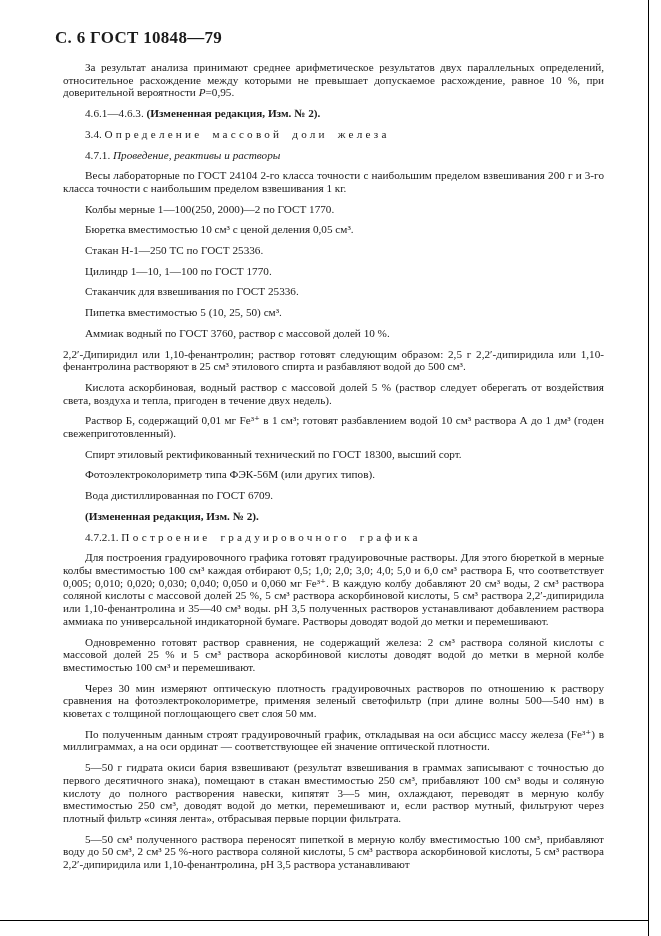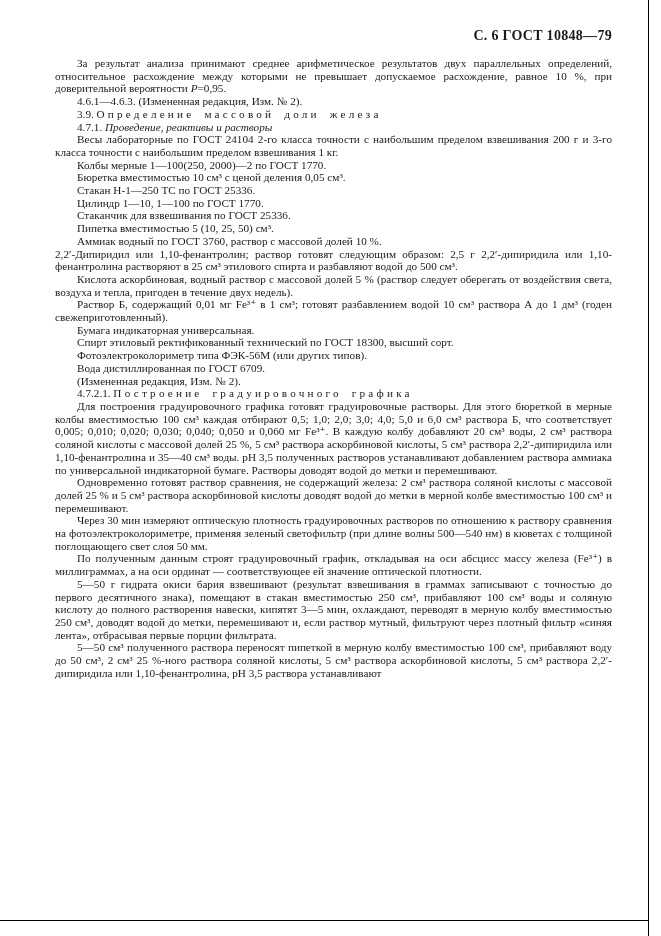--- a/index.html
+++ b/index.html
@@ -17,37 +17,36 @@
     color: #1b1b1b;
   }
   .content {
     position: absolute;
     left: 55px;
     top: 28px;
     width: 557px;
   }
   .page-header {
     font-weight: bold;
-    font-size: 14px;
+    font-size: 17px;
     margin: 0 0 13px 0;
     letter-spacing: 0.3px;
-    text-align: right;
   }
   .para {
-    margin: 0;
+    margin: 8px;
     font-size: 11.2px;
     line-height: 12.7px;
     text-align: justify;
     text-indent: 22px;
   }
   .para.no-indent {
     text-indent: 0;
   }
   .run-normal { }
-  .run-bold { font-weight: normal; }
+  .run-bold { font-weight: bold; }
   .run-italic { font-style: italic; }
   .run-spaced { letter-spacing: 3.2px; word-spacing: 4px; font-family: Liberation Serif, serif; }
   .border-right {
     position: absolute;
     top: 0;
     bottom: 0;
     left: 648px;
     width: 1px;
     background: #000;
   }
@@ -64,34 +63,33 @@
 <body>
 
 <div class="page">
   <div class="border-right"></div>
   <div class="border-bottom"></div>
   <div class="content">
     <p class="page-header">С. 6 ГОСТ 10848—79</p>
     <div>
         <p class="para"><span class="run-normal">За результат анализа принимают среднее арифметическое результатов двух параллельных определений, относительное расхождение между которыми не превышает допускаемое расхождение, равное 10 %, при доверительной вероятности </span><span class="run-italic">Р</span><span class="run-normal">=0,95.</span></p>
         <p class="para"><span class="run-normal">4.6.1—4.6.3. </span><span class="run-bold">(Измененная редакция, Изм. № 2).</span></p>
-        <p class="para"><span class="run-normal">3.9. </span><span class="run-spaced">Определение массовой доли железа</span></p>
+        <p class="para"><span class="run-normal">3.4. </span><span class="run-spaced">Определение массовой доли железа</span></p>
         <p class="para"><span class="run-normal">4.7.1. </span><span class="run-italic">Проведение, реактивы и растворы</span></p>
         <p class="para"><span class="run-normal">Весы лабораторные по ГОСТ 24104 2-го класса точности с наибольшим пределом взвешивания 200 г и 3-го класса точности с наибольшим пределом взвешивания 1 кг.</span></p>
         <p class="para"><span class="run-normal">Колбы мерные 1—100(250, 2000)—2 по ГОСТ 1770.</span></p>
         <p class="para"><span class="run-normal">Бюретка вместимостью 10 см³ с ценой деления 0,05 см³.</span></p>
         <p class="para"><span class="run-normal">Стакан Н-1—250 ТС по ГОСТ 25336.</span></p>
         <p class="para"><span class="run-normal">Цилиндр 1—10, 1—100 по ГОСТ 1770.</span></p>
         <p class="para"><span class="run-normal">Стаканчик для взвешивания по ГОСТ 25336.</span></p>
         <p class="para"><span class="run-normal">Пипетка вместимостью 5 (10, 25, 50) см³.</span></p>
         <p class="para"><span class="run-normal">Аммиак водный по ГОСТ 3760, раствор с массовой долей 10 %.</span></p>
         <p class="para no-indent"><span class="run-normal">2,2′-Дипиридил или 1,10-фенантролин; раствор готовят следующим образом: 2,5 г 2,2′-дипиридила или 1,10-фенантролина растворяют в 25 см³ этилового спирта и разбавляют водой до 500 см³.</span></p>
         <p class="para"><span class="run-normal">Кислота аскорбиновая, водный раствор с массовой долей 5 % (раствор следует оберегать от воздействия света, воздуха и тепла, пригоден в течение двух недель).</span></p>
         <p class="para"><span class="run-normal">Раствор Б, содержащий 0,01 мг Fe³⁺ в 1 см³; готовят разбавлением водой 10 см³ раствора А до 1 дм³ (годен свежеприготовленный).</span></p>
-        <p class="para"><span class="run-normal">Бумага индикаторная универсальная.</span></p>
         <p class="para"><span class="run-normal">Спирт этиловый ректификованный технический по ГОСТ 18300, высший сорт.</span></p>
         <p class="para"><span class="run-normal">Фотоэлектроколориметр типа ФЭК-56М (или других типов).</span></p>
         <p class="para"><span class="run-normal">Вода дистиллированная по ГОСТ 6709.</span></p>
         <p class="para"><span class="run-bold">(Измененная редакция, Изм. № 2).</span></p>
         <p class="para"><span class="run-normal">4.7.2.1. </span><span class="run-spaced">Построение градуировочного графика</span></p>
         <p class="para"><span class="run-normal">Для построения градуировочного графика готовят градуировочные растворы. Для этого бюреткой в мерные колбы вместимостью 100 см³ каждая отбирают 0,5; 1,0; 2,0; 3,0; 4,0; 5,0 и 6,0 см³ раствора Б, что соответствует 0,005; 0,010; 0,020; 0,030; 0,040; 0,050 и 0,060 мг Fe³⁺. В каждую колбу добавляют 20 см³ воды, 2 см³ раствора соляной кислоты с массовой долей 25 %, 5 см³ раствора аскорбиновой кислоты, 5 см³ раствора 2,2′-дипиридила или 1,10-фенантролина и 35—40 см³ воды. рН 3,5 полученных растворов устанавливают добавлением раствора аммиака по универсальной индикаторной бумаге. Растворы доводят водой до метки и перемешивают.</span></p>
         <p class="para"><span class="run-normal">Одновременно готовят раствор сравнения, не содержащий железа: 2 см³ раствора соляной кислоты с массовой долей 25 % и 5 см³ раствора аскорбиновой кислоты доводят водой до метки в мерной колбе вместимостью 100 см³ и перемешивают.</span></p>
         <p class="para"><span class="run-normal">Через 30 мин измеряют оптическую плотность градуировочных растворов по отношению к раствору сравнения на фотоэлектроколориметре, применяя зеленый светофильтр (при длине волны 500—540 нм) в кюветах с толщиной поглощающего свет слоя 50 мм.</span></p>
         <p class="para"><span class="run-normal">По полученным данным строят градуировочный график, откладывая на оси абсцисс массу железа (Fe³⁺) в миллиграммах, а на оси ординат — соответствующее ей значение оптической плотности.</span></p>
         <p class="para"><span class="run-normal">5—50 г гидрата окиси бария взвешивают (результат взвешивания в граммах записывают с точностью до первого десятичного знака), помещают в стакан вместимостью 250 см³, прибавляют 100 см³ воды и соляную кислоту до полного растворения навески, кипятят 3—5 мин, охлаждают, переводят в мерную колбу вместимостью 250 см³, доводят водой до метки, перемешивают и, если раствор мутный, фильтруют через плотный фильтр «синяя лента», отбрасывая первые порции фильтрата.</span></p>

